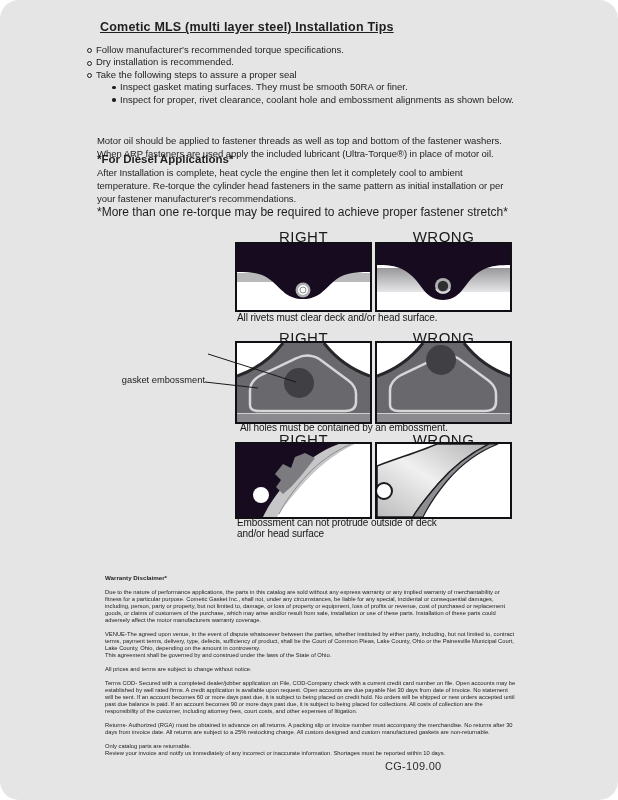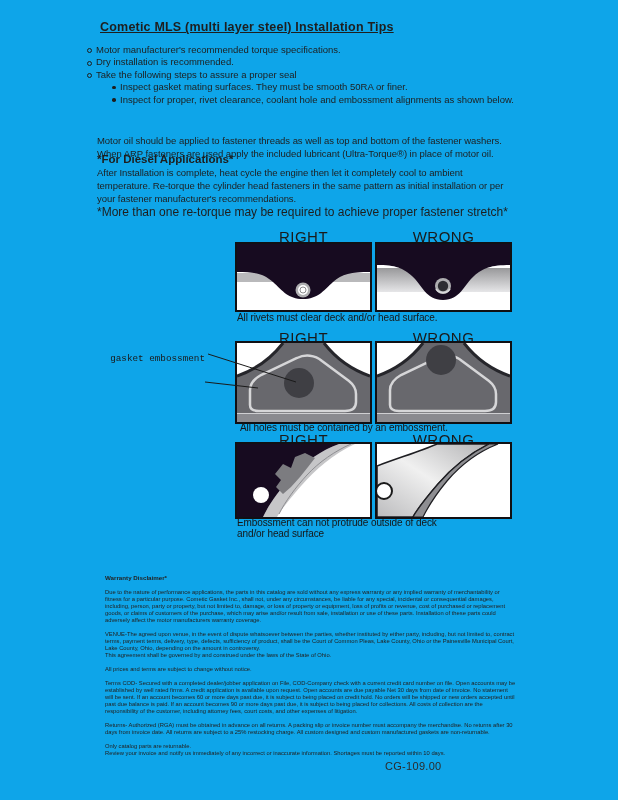--- a/index.html
+++ b/index.html
@@ -1,18 +1,18 @@
 <!DOCTYPE html>
 <html><head>
 <meta charset="utf-8">
 <style>
   html,body { margin:0; padding:0; background:#fff; }
   .page {
-    position:relative; width:618px; height:800px; background:#0ea5e9;
-    font-family:"Liberation Sans", sans-serif; color:#1e1e1e; overflow:hidden;
+    position:relative; width:618px; height:800px; background:#e5e5e5;
+    font-family:"Liberation Sans", sans-serif; color:#1e1e1e; overflow:hidden;border-radius:19px;
   }
   .abs { position:absolute; }
 
   .title {
     left:100px; top:20px; font-size:12.5px; font-weight:bold;
     text-decoration:underline; letter-spacing:0.2px; white-space:nowrap;
   }
 
   .tips { left:86px; top:44px; width:440px; font-size:9.5px; line-height:12.4px; }
   .tips .b { position:relative; padding-left:10px; }
@@ -46,21 +46,21 @@
   .pagenum { left:385px; top:760px; font-size:11px; color:#2b2b2b; letter-spacing:0.3px; }
 </style>
 </head>
 <body>
 
 <div class="page">
 
   <div class="abs title">Cometic MLS (multi layer steel) Installation Tips</div>
 
   <div class="abs tips">
-    <div class="b">Motor manufacturer's recommended torque specifications.</div>
+    <div class="b">Follow manufacturer's recommended torque specifications.</div>
     <div class="b">Dry installation is recommended.</div>
     <div class="b">Take the following steps to assure a proper seal</div>
     <div class="sb">Inspect gasket mating surfaces.  They must be smooth 50RA or finer.</div>
     <div class="sb">Inspect for proper, rivet clearance, coolant hole and embossment alignments as shown below.</div>
   </div>
 
   <div class="abs diesel-h">*For Diesel Applications*</div>
   <div class="abs para p1">Motor oil should be applied to fastener threads as well as top and bottom of the fastener washers. When ARP fasteners are used apply the included lubricant (Ultra-Torque®) in place of motor oil.</div>
   <div class="abs para p2">After Installation is complete, heat cycle the engine then let it completely cool to ambient temperature. Re-torque the cylinder head fasteners in the same pattern as initial installation or per your fastener manufacturer's recommendations.</div>
   <div class="abs note">*More than one re-torque may be required to achieve proper fastener stretch*</div>
@@ -95,21 +95,21 @@
       <circle cx="66" cy="42" r="5.2" fill="#2e2e33"></circle>
       <path d="M59,45 A8.5,8.5 0 0 0 73,45" fill="none" stroke="#d9d9db" stroke-width="1.6"></path>
     </svg>
   </div>
 
   <div class="abs caption" style="left:237px; top:312px;">All rivets must clear deck and/or head surface.</div>
 
   <div class="abs pairlabel" style="left:237px; top:329px;">RIGHT</div>
   <div class="abs pairlabel" style="left:377px; top:329px;">WRONG</div>
 
-  <div class="abs sidelabel" style="left:95px; top:354px; width:110px;font-family:Liberation Mono, monospace;">gasket embossment</div>
+  <div class="abs sidelabel" style="left:95px; top:375px; width:110px;">gasket embossment</div>
 
   <div class="abs dbox" style="left:235px; top:341px;">
     <svg width="133" height="79" viewBox="0 0 133 79">
       <rect width="133" height="79" fill="#68686d"></rect>
       <rect x="0" y="71" width="133" height="8" fill="#8a8a8f"></rect>
       <line x1="0" y1="70.5" x2="133" y2="70.5" stroke="#cfcfd2" stroke-width="1"></line>
       <path d="M13,62 L13,47 C13,41 17,36 24,32 L60,15 C68,11 78,12 85,18 L112,38 C117,42 119,46 119,51 L119,59 C119,65 115,68 108,68 L22,68 C16,68 13,66 13,62 Z" fill="none" stroke="#d6d6d8" stroke-width="2.5"></path>
       <circle cx="62" cy="40" r="15" fill="#3f3f44"></circle>
       <path d="M0,0 L46,0 C36,13 20,26 0,33 Z" fill="#ffffff"></path>
       <path d="M46,0 C36,13 20,26 0,33" stroke="#26262b" stroke-width="3" fill="none"></path>

